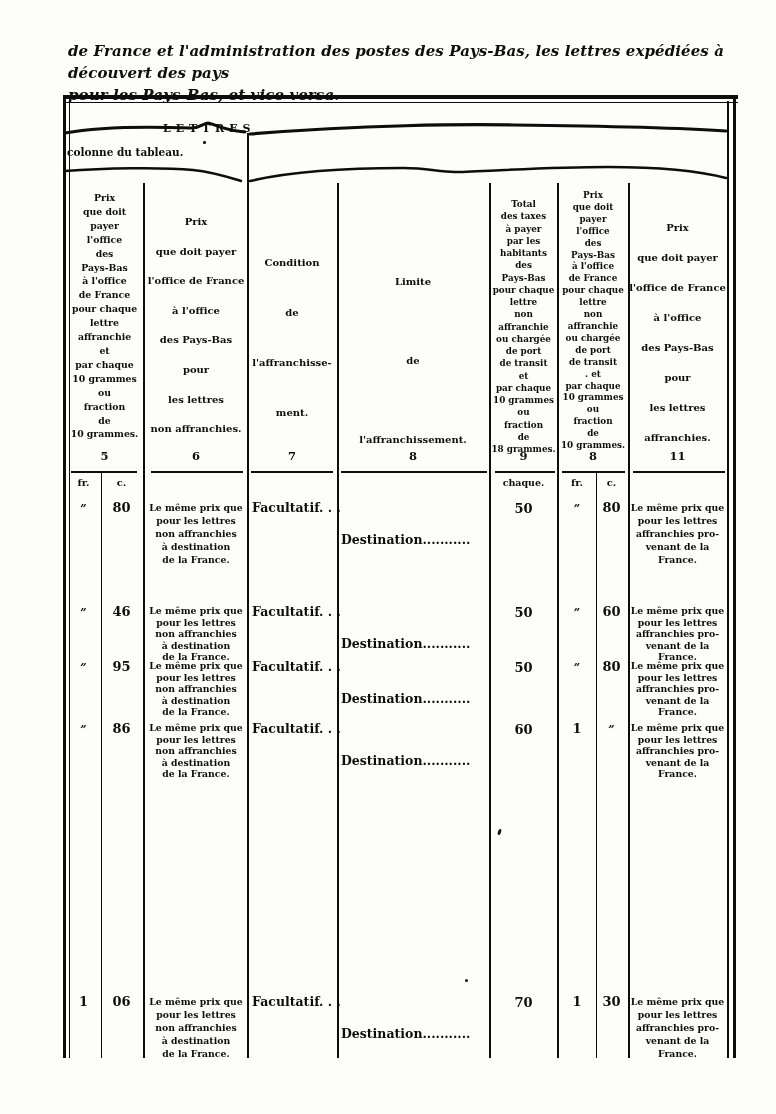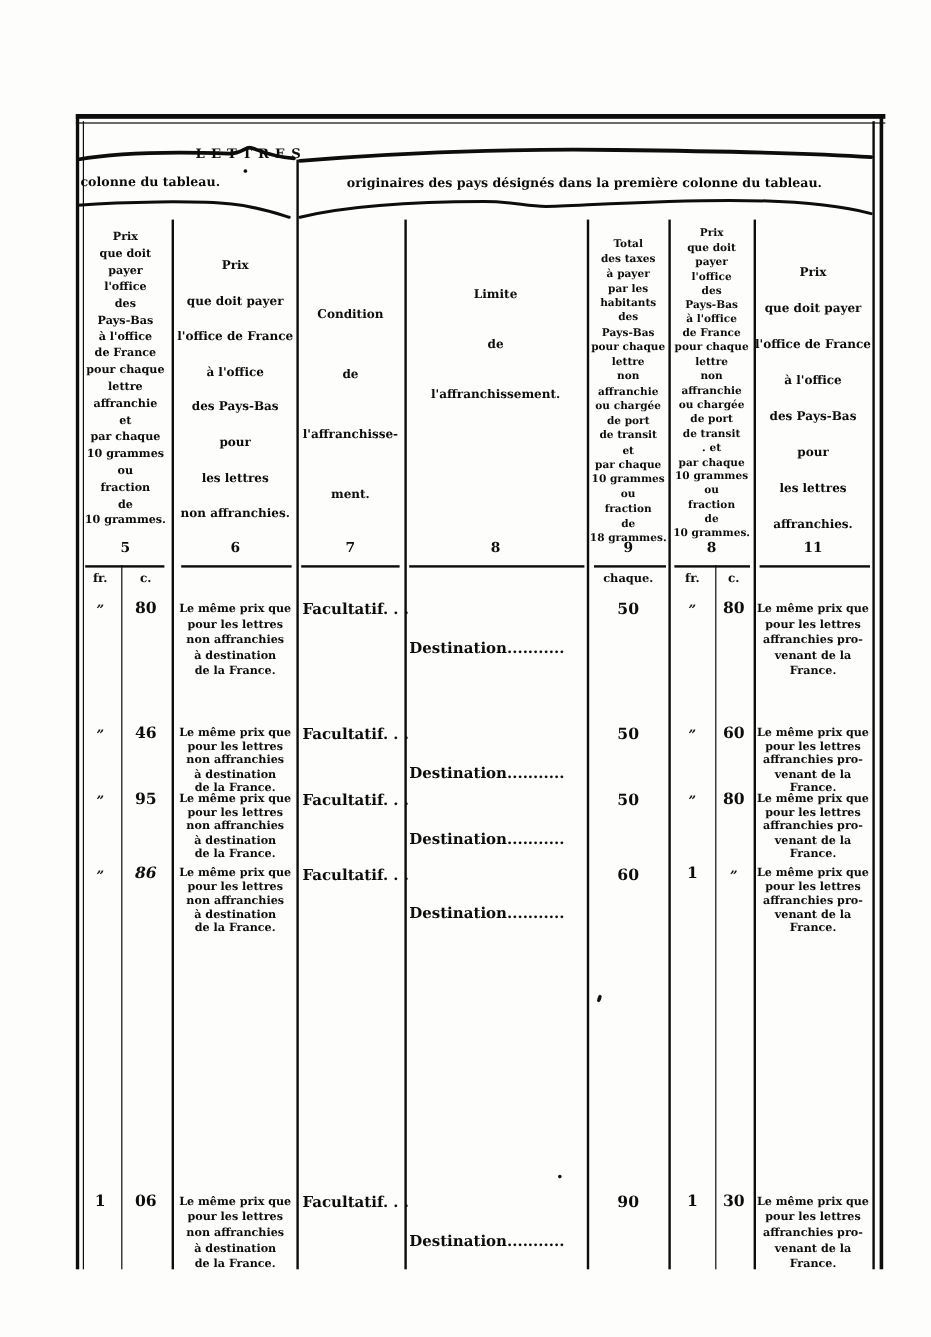--- a/index.html
+++ b/index.html
@@ -22,21 +22,21 @@
   #seclab-left{left:4px;top:51px;}
   #seclab-right{left:186px;top:52px;width:476px;text-align:center;}
   
   #accolades{left:0;top:26px;}
   #accolades path{fill:none;stroke:#0d0d0d;stroke-linecap:round;}
   
   .colhead{position:absolute;text-align:center;font-weight:bold;white-space:pre-line;}
   .ch5 {left:5px;  top:96px; width:73px; font-size:9.3px;line-height:13.9px;}
   .ch6 {left:84px; top:112px;width:98px; font-size:10px; line-height:29.6px;}
   .ch7 {left:186px;top:143px;width:86px; font-size:10px; line-height:50px;}
-  .ch8 {left:276px;top:130px;width:148px;font-size:10px; line-height:42px;}
+  .ch8 {left:276px;top:147px;width:148px;font-size:10px; line-height:79px;}
   .ch9 {left:428px;top:103px;width:65px; font-size:8.8px;line-height:12.25px;}
   .ch10{left:496px;top:95px; width:68px; font-size:8.8px;line-height:11.9px;}
   .ch11{left:566px;top:118px;width:97px; font-size:10px; line-height:30px;}
   
   .colnum{position:absolute;top:354px;font-size:11.5px;font-weight:bold;text-align:center;}
   .n5{left:5px;width:73px;} .n6{left:84px;width:98px;} .n7{left:186px;width:86px;}
   .n8{left:276px;width:148px;} .n9{left:428px;width:65px;} .n10{left:496px;width:68px;}
   .n11{left:566px;width:97px;}
   .numrule{position:absolute;top:376px;height:1.6px;background:#0d0d0d;}
   
@@ -54,41 +54,44 @@
   .x10fr{left:496px;width:36px;}.x10c{left:534px;width:29px;}
   .x11{left:566px;width:97px;}
   
   .speck{position:absolute;background:#111;border-radius:50%;}
 </style>
 </head>
 <body>
 
 <div id="sheet">
 
+  <div class="abs" id="intro">
+    <div>de France et l'administration des postes des Pays-Bas, les lettres expédiées à découvert des pays</div>
+    <div>pour les Pays-Bas, et vice versa.</div>
+  </div>
 
   <div class="abs" id="table">
 
     <div class="hline" style="left:0;top:0;width:675px;height:3.5px;"></div>
     <div class="hline" style="left:0;top:6.5px;width:675px;height:1px;"></div>
     <div class="vline" style="left:0;top:0;width:3px;height:963px;"></div>
     <div class="vline" style="left:6px;top:6px;width:1px;height:957px;"></div>
     <div class="vline" style="left:664px;top:6px;width:1.5px;height:957px;"></div>
     <div class="vline" style="left:670px;top:0;width:3px;height:963px;"></div>
 
     <div class="abs" id="lettres">LETTRES</div>
 
     <svg class="abs" id="accolades" width="675" height="64" viewBox="0 0 675 64">
       <path d="M2,12 C40,5 100,6 128,7 C138,7 141,2 145,2 C149,2 158,9 182,11" stroke-width="3"></path>
       <path d="M187,13 C300,4 400,3 450,4 C540,5 620,7 663,10" stroke-width="3.2"></path>
       <path d="M2,50 C40,47 100,46 130,49 C150,51 165,56 178,60" stroke-width="2.5"></path>
       <path d="M187,60 C230,50 280,47 340,47 C365,47 375,51 392,51 C410,51 480,46 545,46 C600,46 640,51 663,57" stroke-width="2.5"></path>
     </svg>
 
     <div class="abs seclab" id="seclab-left">colonne du tableau.</div>
-    <div class="abs seclab" id="seclab-right">originaires des pays désignés dans la première colonne du tableau.</div>
 
     <div class="vline" style="left:184px;top:38px;width:2px;height:925px;"></div>
     <div class="vline" style="left:80px;top:88px;width:1.5px;height:875px;"></div>
     <div class="vline" style="left:274px;top:88px;width:1.5px;height:875px;"></div>
     <div class="vline" style="left:426px;top:88px;width:1.5px;height:875px;"></div>
     <div class="vline" style="left:494px;top:88px;width:1.5px;height:875px;"></div>
     <div class="vline" style="left:565px;top:88px;width:1.5px;height:875px;"></div>
     <div class="vline" style="left:37.5px;top:376px;width:1px;height:587px;"></div>
     <div class="vline" style="left:533px;top:376px;width:1px;height:587px;"></div>
 
@@ -253,21 +256,21 @@
       <div class="cell val x10c" style="top:564px;">80</div>
       <div class="cell smalltxt x11" style="top:565px;">Le même prix que
 pour les lettres
 affranchies pro-
 venant de la
 France.</div>
     </div>
 
     <div class="tight">
       <div class="cell val ditto x5fr" style="top:628px;">”</div>
-      <div class="cell val x5c" style="top:626px;font-style:italic;">86</div>
+      <div class="cell val x5c" style="top:626px;">86</div>
       <div class="cell smalltxt x6" style="top:627px;">Le même prix que
 pour les lettres
 non affranchies
 à destination
 de la France.</div>
       <div class="cell plain x7" style="top:626px;">Facultatif. . .</div>
       <div class="cell plain x8" style="top:626px;">Destination...........</div>
       <div class="cell val x9" style="top:627px;">60</div>
       <div class="cell val x10fr" style="top:626px;">1</div>
       <div class="cell val ditto x10c" style="top:628px;">”</div>
@@ -281,21 +284,21 @@
     <div>
       <div class="cell val x5fr" style="top:899px;">1</div>
       <div class="cell val x5c" style="top:899px;text-align:center;">06</div>
       <div class="cell smalltxt x6" style="top:900px;">Le même prix que
 pour les lettres
 non affranchies
 à destination
 de la France.</div>
       <div class="cell plain x7" style="top:899px;">Facultatif. . .</div>
       <div class="cell plain x8" style="top:899px;">Destination...........</div>
-      <div class="cell val x9" style="top:900px;">90</div>
+      <div class="cell val x9" style="top:900px;">70</div>
       <div class="cell val x10fr" style="top:899px;">1</div>
       <div class="cell val x10c" style="top:899px;">30</div>
       <div class="cell smalltxt x11" style="top:900px;">Le même prix que
 pour les lettres
 affranchies pro-
 venant de la
 France.</div>
     </div>
 
   </div>

